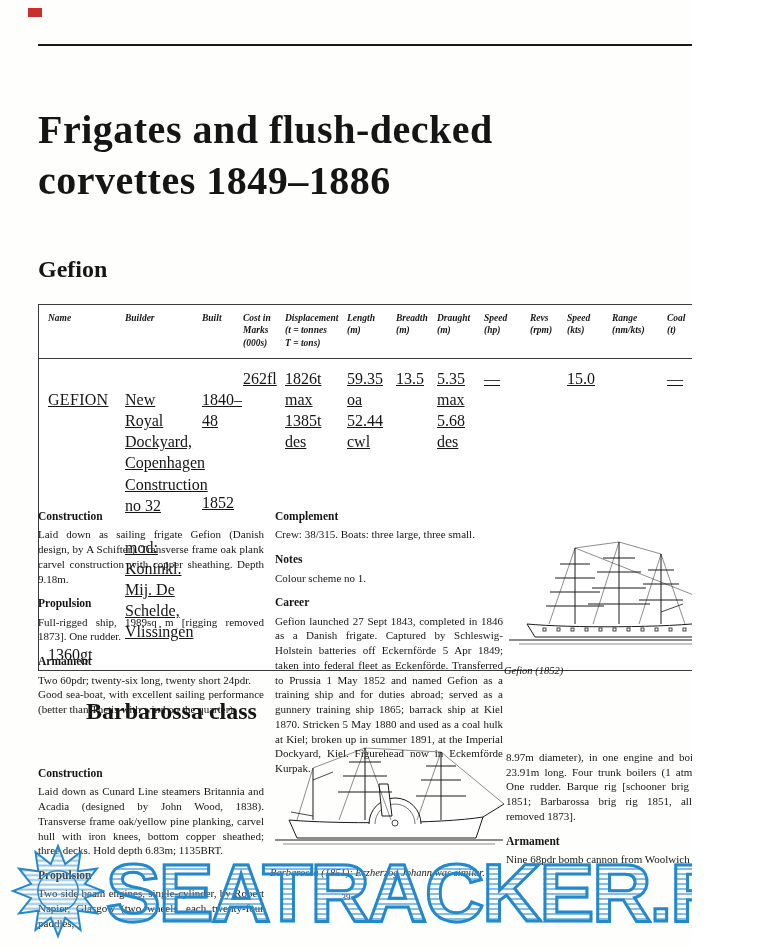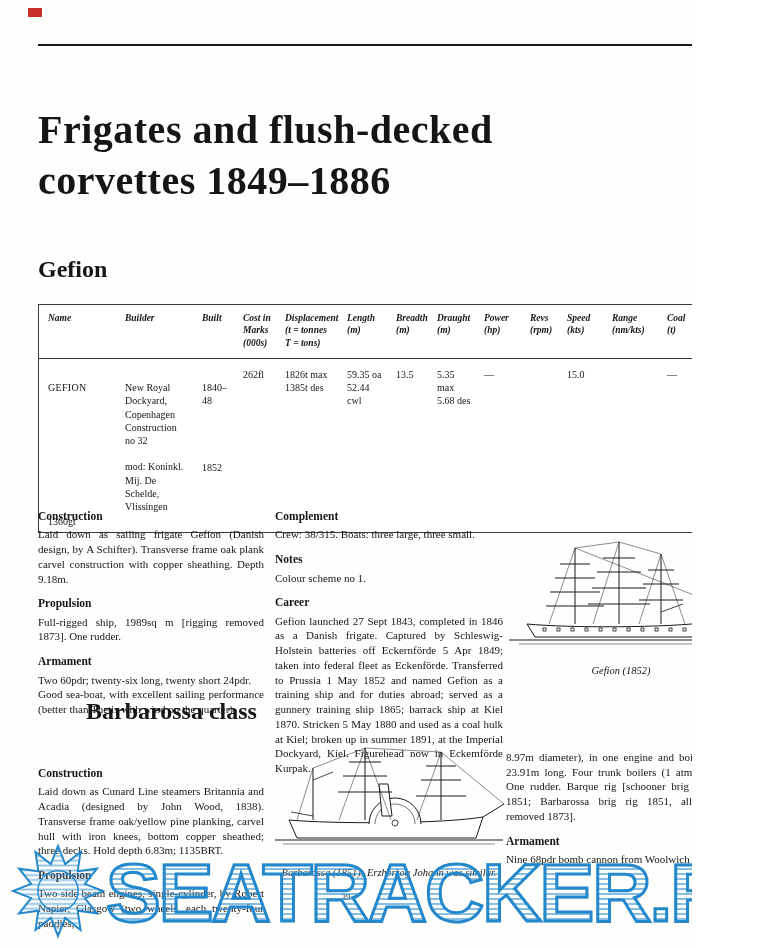--- a/index.html
+++ b/index.html
@@ -19,38 +19,38 @@
   .section-heading { position:absolute; left:38px; font-size:24px; font-weight:bold; }
   .gefion-heading { top:256px; }
   .barbarossa-heading { top:698px;margin-left:48px; }
 
   
   .spec-table { position:absolute; left:38px; top:304px; width:694px; border:1px solid #3a3a3a; background:#fff; }
   .t-row { display:grid; grid-template-columns:77px 77px 41px 42px 62px 49px 41px 47px 46px 37px 45px 55px 36px 37px; }
   .thead { border-bottom:1px solid #3a3a3a; padding:7px 0 9px; min-height:48px; }
   .tbody { padding:9px 0 6px; min-height:104px; }
   .th { font-style:italic; font-size:9.5px; line-height:1.3; padding:0 4px 0 9px;font-weight:bold; }
-  .td { font-size:10px; line-height:1.32; padding:0 4px 0 9px; white-space:pre-line; }
+  .td { font-size:16px; line-height:1.32; padding:0 4px 0 9px; white-space:pre-line;text-decoration:underline; }
   .name-cell { position:relative; }
   .ship-name { letter-spacing:0.3px; }
   .tonnage { position:absolute; left:9px; bottom:-2px; white-space:nowrap; }
   .built-secondary { margin-top:40px; }
   .builder-secondary { margin-top:0px; }
 
   
   .text-col { position:absolute; font-size:11px; line-height:1.34; text-align:justify; }
   .sec-heading { font-weight:bold; font-size:11.5px; margin:10px 0 3px; text-align:left; }
   .text-col .sec-heading:first-child { margin-top:16px; }
   .gefion-col-1 { left:38px; top:493px; width:226px; }
   .gefion-col-2 { left:275px; top:493px; width:228px; }
   .barb-col-1 { left:38px; top:750px; width:226px; }
   .barb-col-3 { left:506px; top:750px; width:227px; }
 
   
-  .figure { position:absolute; text-align:center; }
+  .figure { position:absolute; text-align:left; }
   .gefion-figure { left:504px; top:534px; width:234px; }
   .barb-figure { left:270px; top:740px; width:238px; }
   .figure svg { display:block; margin:0 auto; }
   .fig-caption { font-style:italic; font-size:10.5px; margin-top:9px; }
 
   
   .page-num { position:absolute; left:0; right:0; top:892px; text-align:center; font-size:9px; color:#222; }
 
   
   .watermark { position:absolute; left:0; top:843px; width:769px; height:102px; display:flex; align-items:flex-start; pointer-events:none; z-index:5; }
@@ -84,21 +84,21 @@
   <div class="spec-table">
     <div class="t-row thead">
       <div class="th">Name</div>
       <div class="th">Builder</div>
       <div class="th">Built</div>
       <div class="th">Cost in Marks (000s)</div>
       <div class="th">Displacement (t = tonnes T = tons)</div>
       <div class="th">Length (m)</div>
       <div class="th">Breadth (m)</div>
       <div class="th">Draught (m)</div>
-      <div class="th">Power (hp)</div>
+      <div class="th">Speed (hp)</div>
       <div class="th">Revs (rpm)</div>
       <div class="th">Speed (kts)</div>
       <div class="th">Range (nm/kts)</div>
       <div class="th">Coal (t)</div>
       <div class="th">Oil (t)</div>
     </div>
     <div class="t-row tbody">
       <div class="td name-cell">
         <div class="ship-name">GEFION</div>
         <div class="tonnage">1360gt</div>

